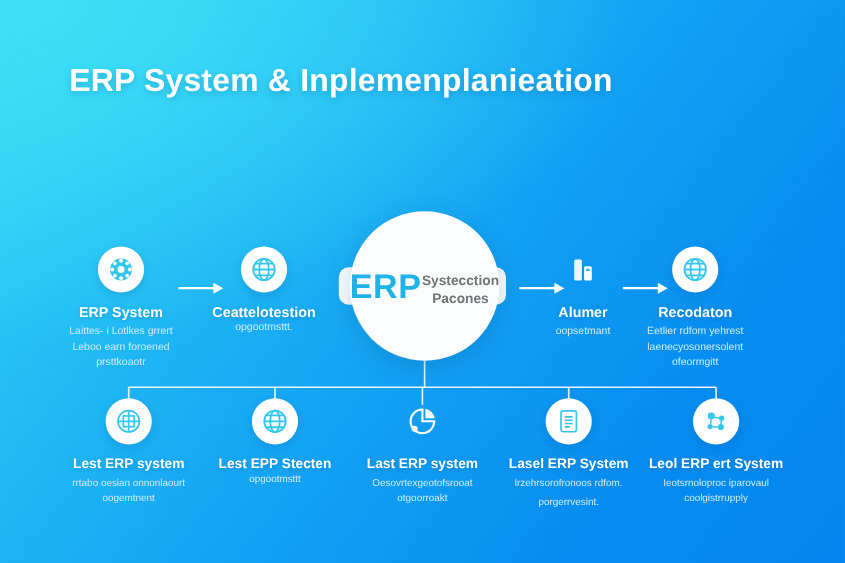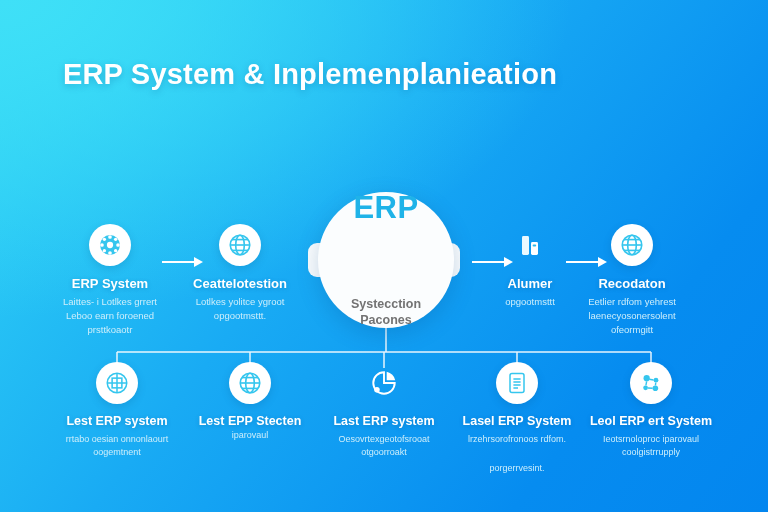--- a/index.html
+++ b/index.html
@@ -53,23 +53,23 @@
   .hub {
     position: absolute;
     left: 318px;
     top: 192px;
     width: 136px;
     height: 136px;
     border-radius: 50%;
     background: #fbfdfe;
     box-shadow: 0 6px 22px rgba(2,70,130,0.22);
     display: flex;
-    flex-direction: column;
+    flex-direction: row;
     align-items: center;
-    justify-content: space-between;
+    justify-content: flex-start;
   }
   .hub-title {
     color: #1fb3e8;
     font-size: 31px;
     font-weight: bold;
     line-height: 1;
     letter-spacing: 0.5px;
   }
   .hub-sub {
     margin-top: 5px;
@@ -225,36 +225,35 @@
         <svg width="26" height="26" viewBox="0 0 24 24" stroke="#35c6ee" stroke-width="1.5" fill="none">
           <circle cx="12" cy="12" r="9"></circle>
           <ellipse cx="12" cy="12" rx="4" ry="9"></ellipse>
           <path d="M3 12 H21"></path>
           <path d="M4.6 7 H19.4"></path>
           <path d="M4.6 17 H19.4"></path>
         </svg>
       </div>
     </div>
     <div class="label">Ceattelotestion</div>
-    <div class="sub">Lotlkes yolitce ygroot</div>
     <div class="sub" style="margin-top:0">opgootmsttt.</div>
   </div>
 
   <div class="node row-mid" style="left:462px">
     <div class="icon-wrap">
       <div class="plain-icon">
         <svg width="24" height="26" viewBox="0 0 24 26">
           <rect x="4" y="4" width="7" height="19" rx="1.4" fill="#eaf9ff"></rect>
           <rect x="13" y="10" width="7" height="13" rx="1.4" fill="#ffffff"></rect>
           <rect x="14.6" y="12.4" width="3.6" height="2" rx="1" fill="#2fb9e9"></rect>
         </svg>
       </div>
     </div>
     <div class="label">Alumer</div>
-    <div class="sub">opgootmsttt</div>
+    <div class="sub">oopsetmant</div>
   </div>
 
   <div class="node row-mid" style="left:564px">
     <div class="icon-wrap">
       <div class="badge">
         <svg width="26" height="26" viewBox="0 0 24 24" stroke="#35c6ee" stroke-width="1.5" fill="none">
           <circle cx="12" cy="12" r="9"></circle>
           <ellipse cx="12" cy="12" rx="4" ry="9"></ellipse>
           <path d="M3 12 H21"></path>
           <path d="M4.6 7 H19.4"></path>
@@ -294,21 +293,21 @@
         <svg width="26" height="26" viewBox="0 0 24 24" stroke="#35c6ee" stroke-width="1.5" fill="none">
           <circle cx="12" cy="12" r="9"></circle>
           <ellipse cx="12" cy="12" rx="4" ry="9"></ellipse>
           <path d="M3 12 H21"></path>
           <path d="M4.6 7 H19.4"></path>
           <path d="M4.6 17 H19.4"></path>
         </svg>
       </div>
     </div>
     <div class="label">Lest EPP Stecten</div>
-    <div class="sub" style="margin-top:0">iparovaul</div>
+    <div class="sub" style="margin-top:0">opgootmsttt</div>
   </div>
 
   <div class="node row-bot" style="left:316px">
     <div class="icon-wrap">
       <div class="plain-icon">
         <svg width="30" height="30" viewBox="0 0 28 28" stroke="#ffffff" stroke-width="1.8" fill="none">
           <path d="M14 4 a10 10 0 1 0 10 10 H14 Z"></path>
           <path d="M16.5 3.4 a10.6 10.6 0 0 1 8 8 H16.5 Z" fill="#ffffff" stroke="none"></path>
           <circle cx="7.4" cy="20.4" r="2.6" fill="#ffffff" stroke="none"></circle>
         </svg>
@@ -326,21 +325,21 @@
           <rect x="4" y="3.5" width="14" height="19" rx="2"></rect>
           <path d="M7.4 9 H14.6"></path>
           <path d="M7.4 12 H14.6"></path>
           <path d="M7.4 15 H14.6"></path>
           <path d="M7.4 18 H12"></path>
         </svg>
       </div>
     </div>
     <div class="label">Lasel ERP System</div>
     <div class="sub">lrzehrsorofronoos rdfom.</div>
-    <div class="sub" style="margin-top:16px">porgerrvesint.</div>
+    <div class="sub" style="margin-top:4px">porgerrvesint.</div>
   </div>
 
   <div class="node row-bot" style="left:583px">
     <div class="icon-wrap">
       <div class="badge">
         <svg width="26" height="26" viewBox="0 0 24 24" fill="#35c6ee">
           <circle cx="8" cy="7.5" r="2.9"></circle>
           <circle cx="16.6" cy="9.4" r="2.2"></circle>
           <circle cx="7" cy="16.4" r="2.2"></circle>
           <circle cx="16" cy="16.8" r="2.6"></circle>

